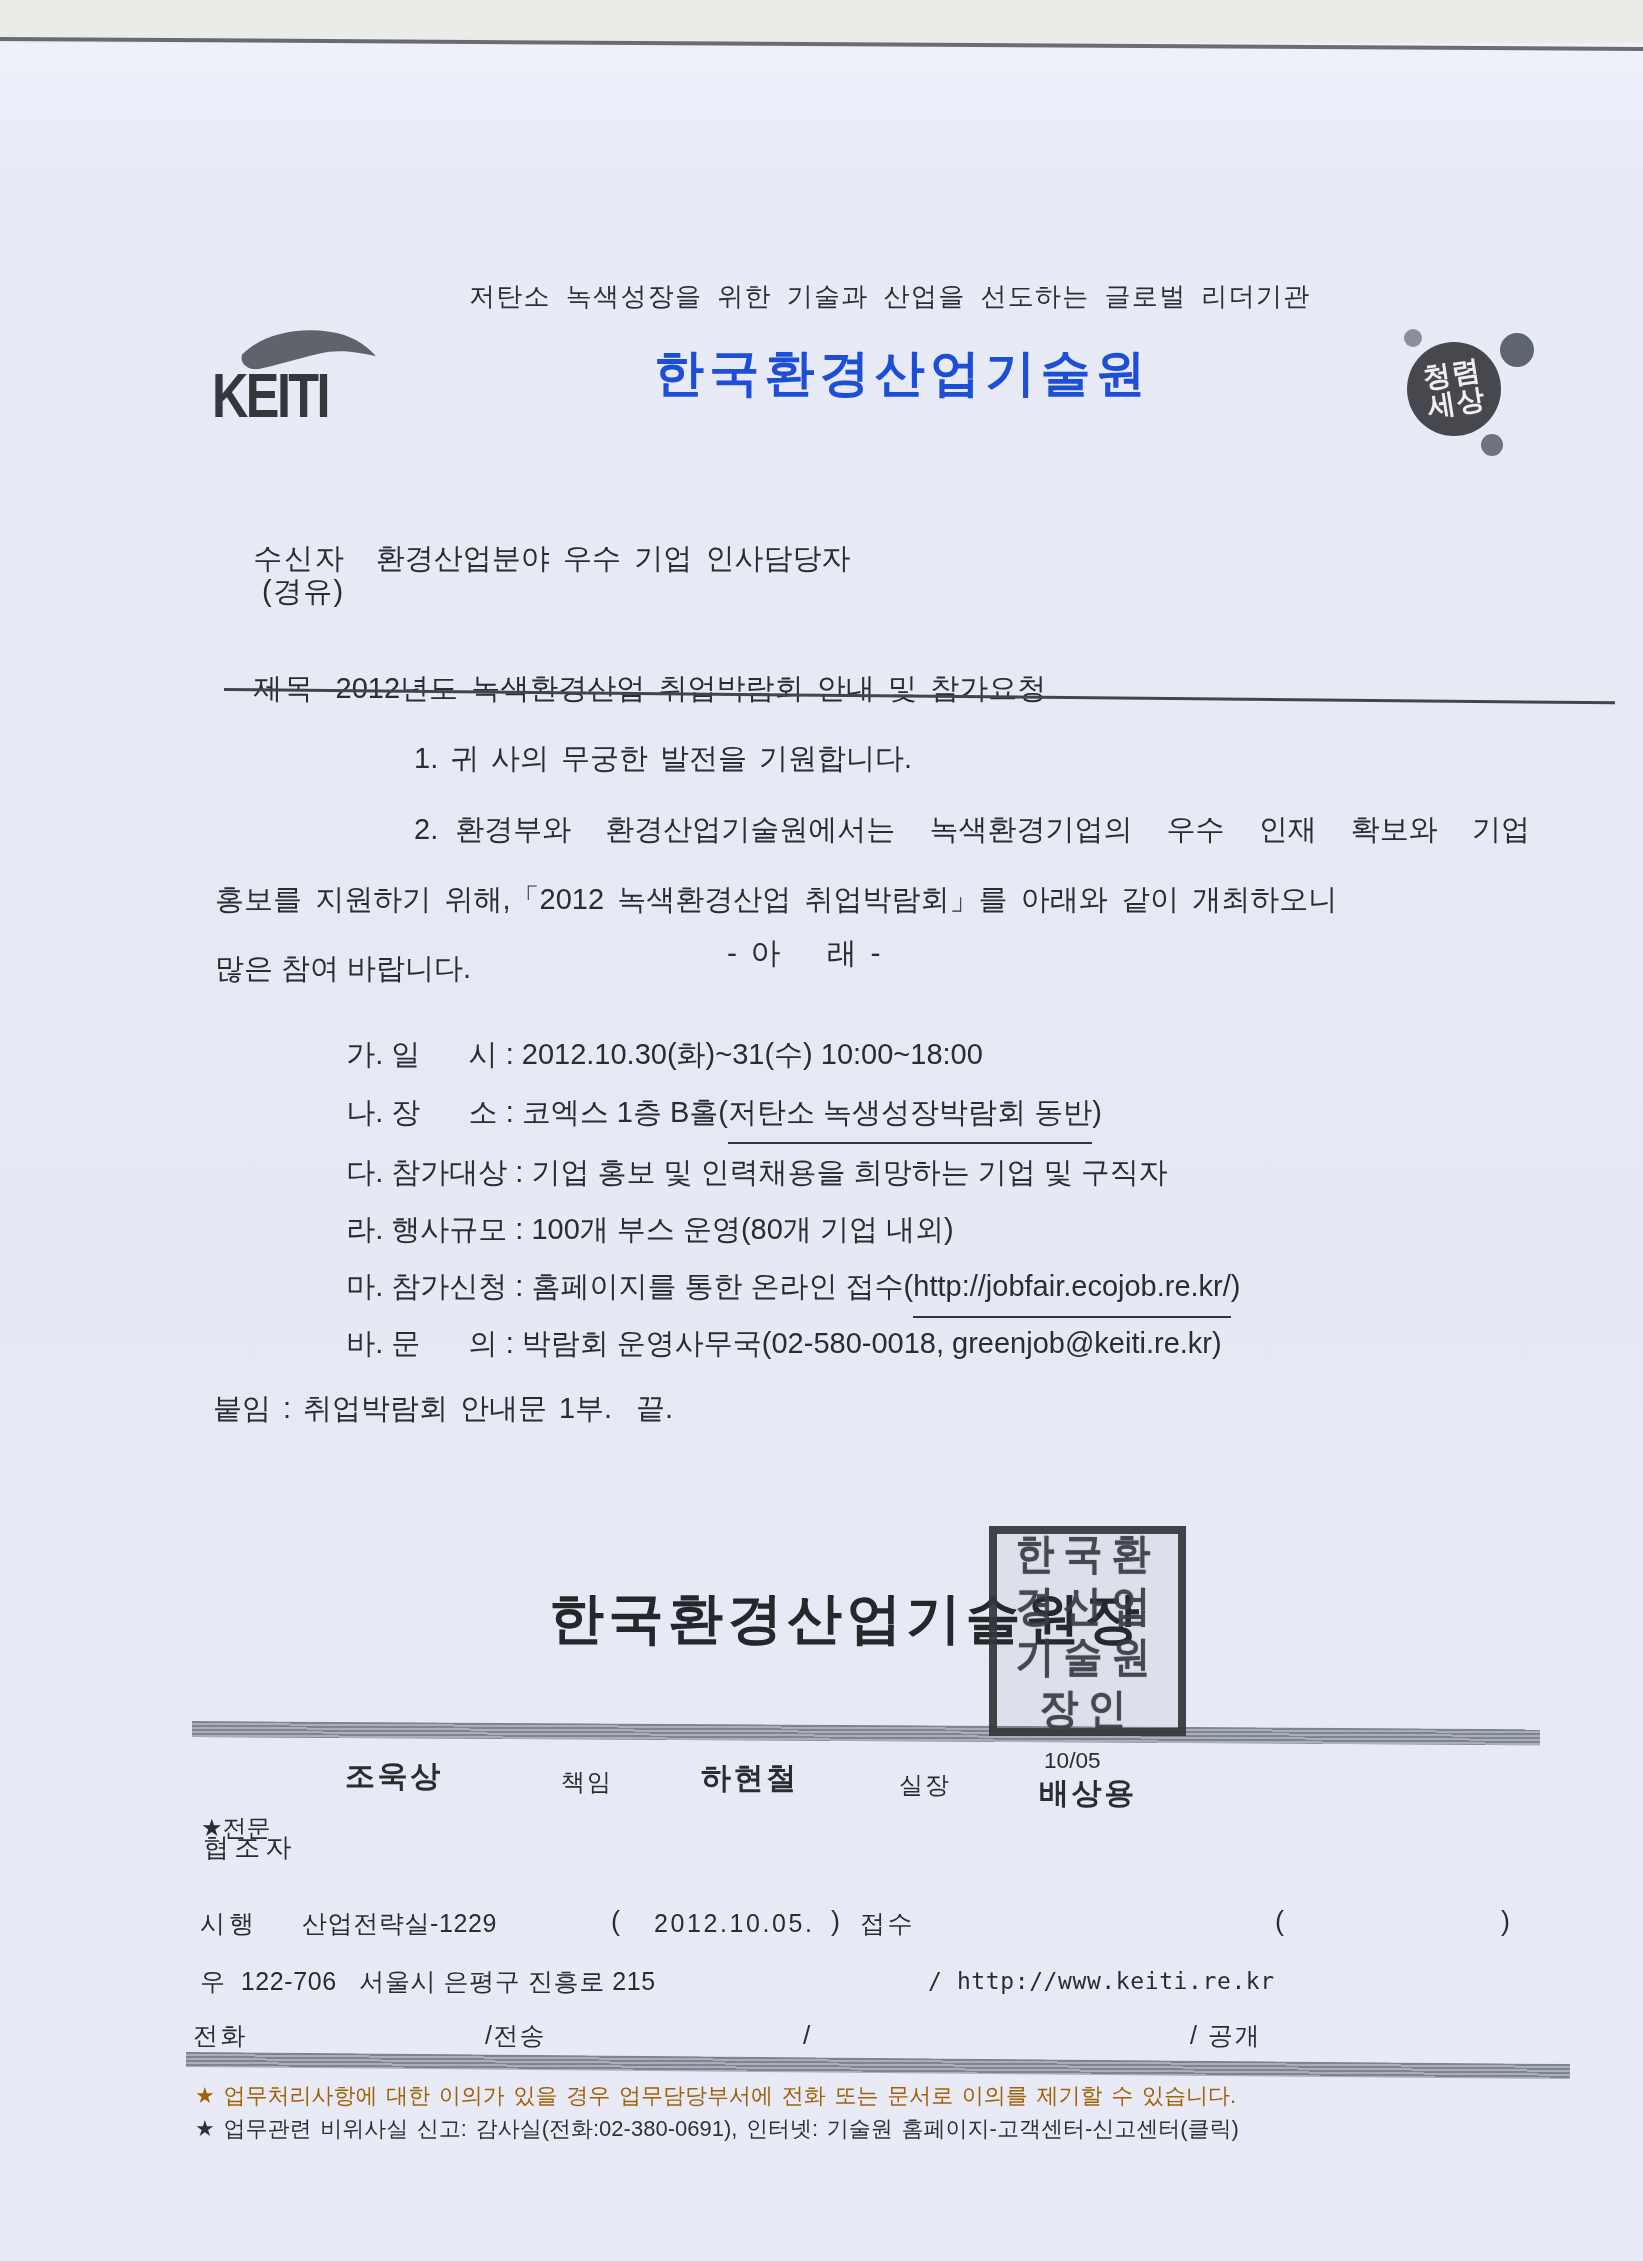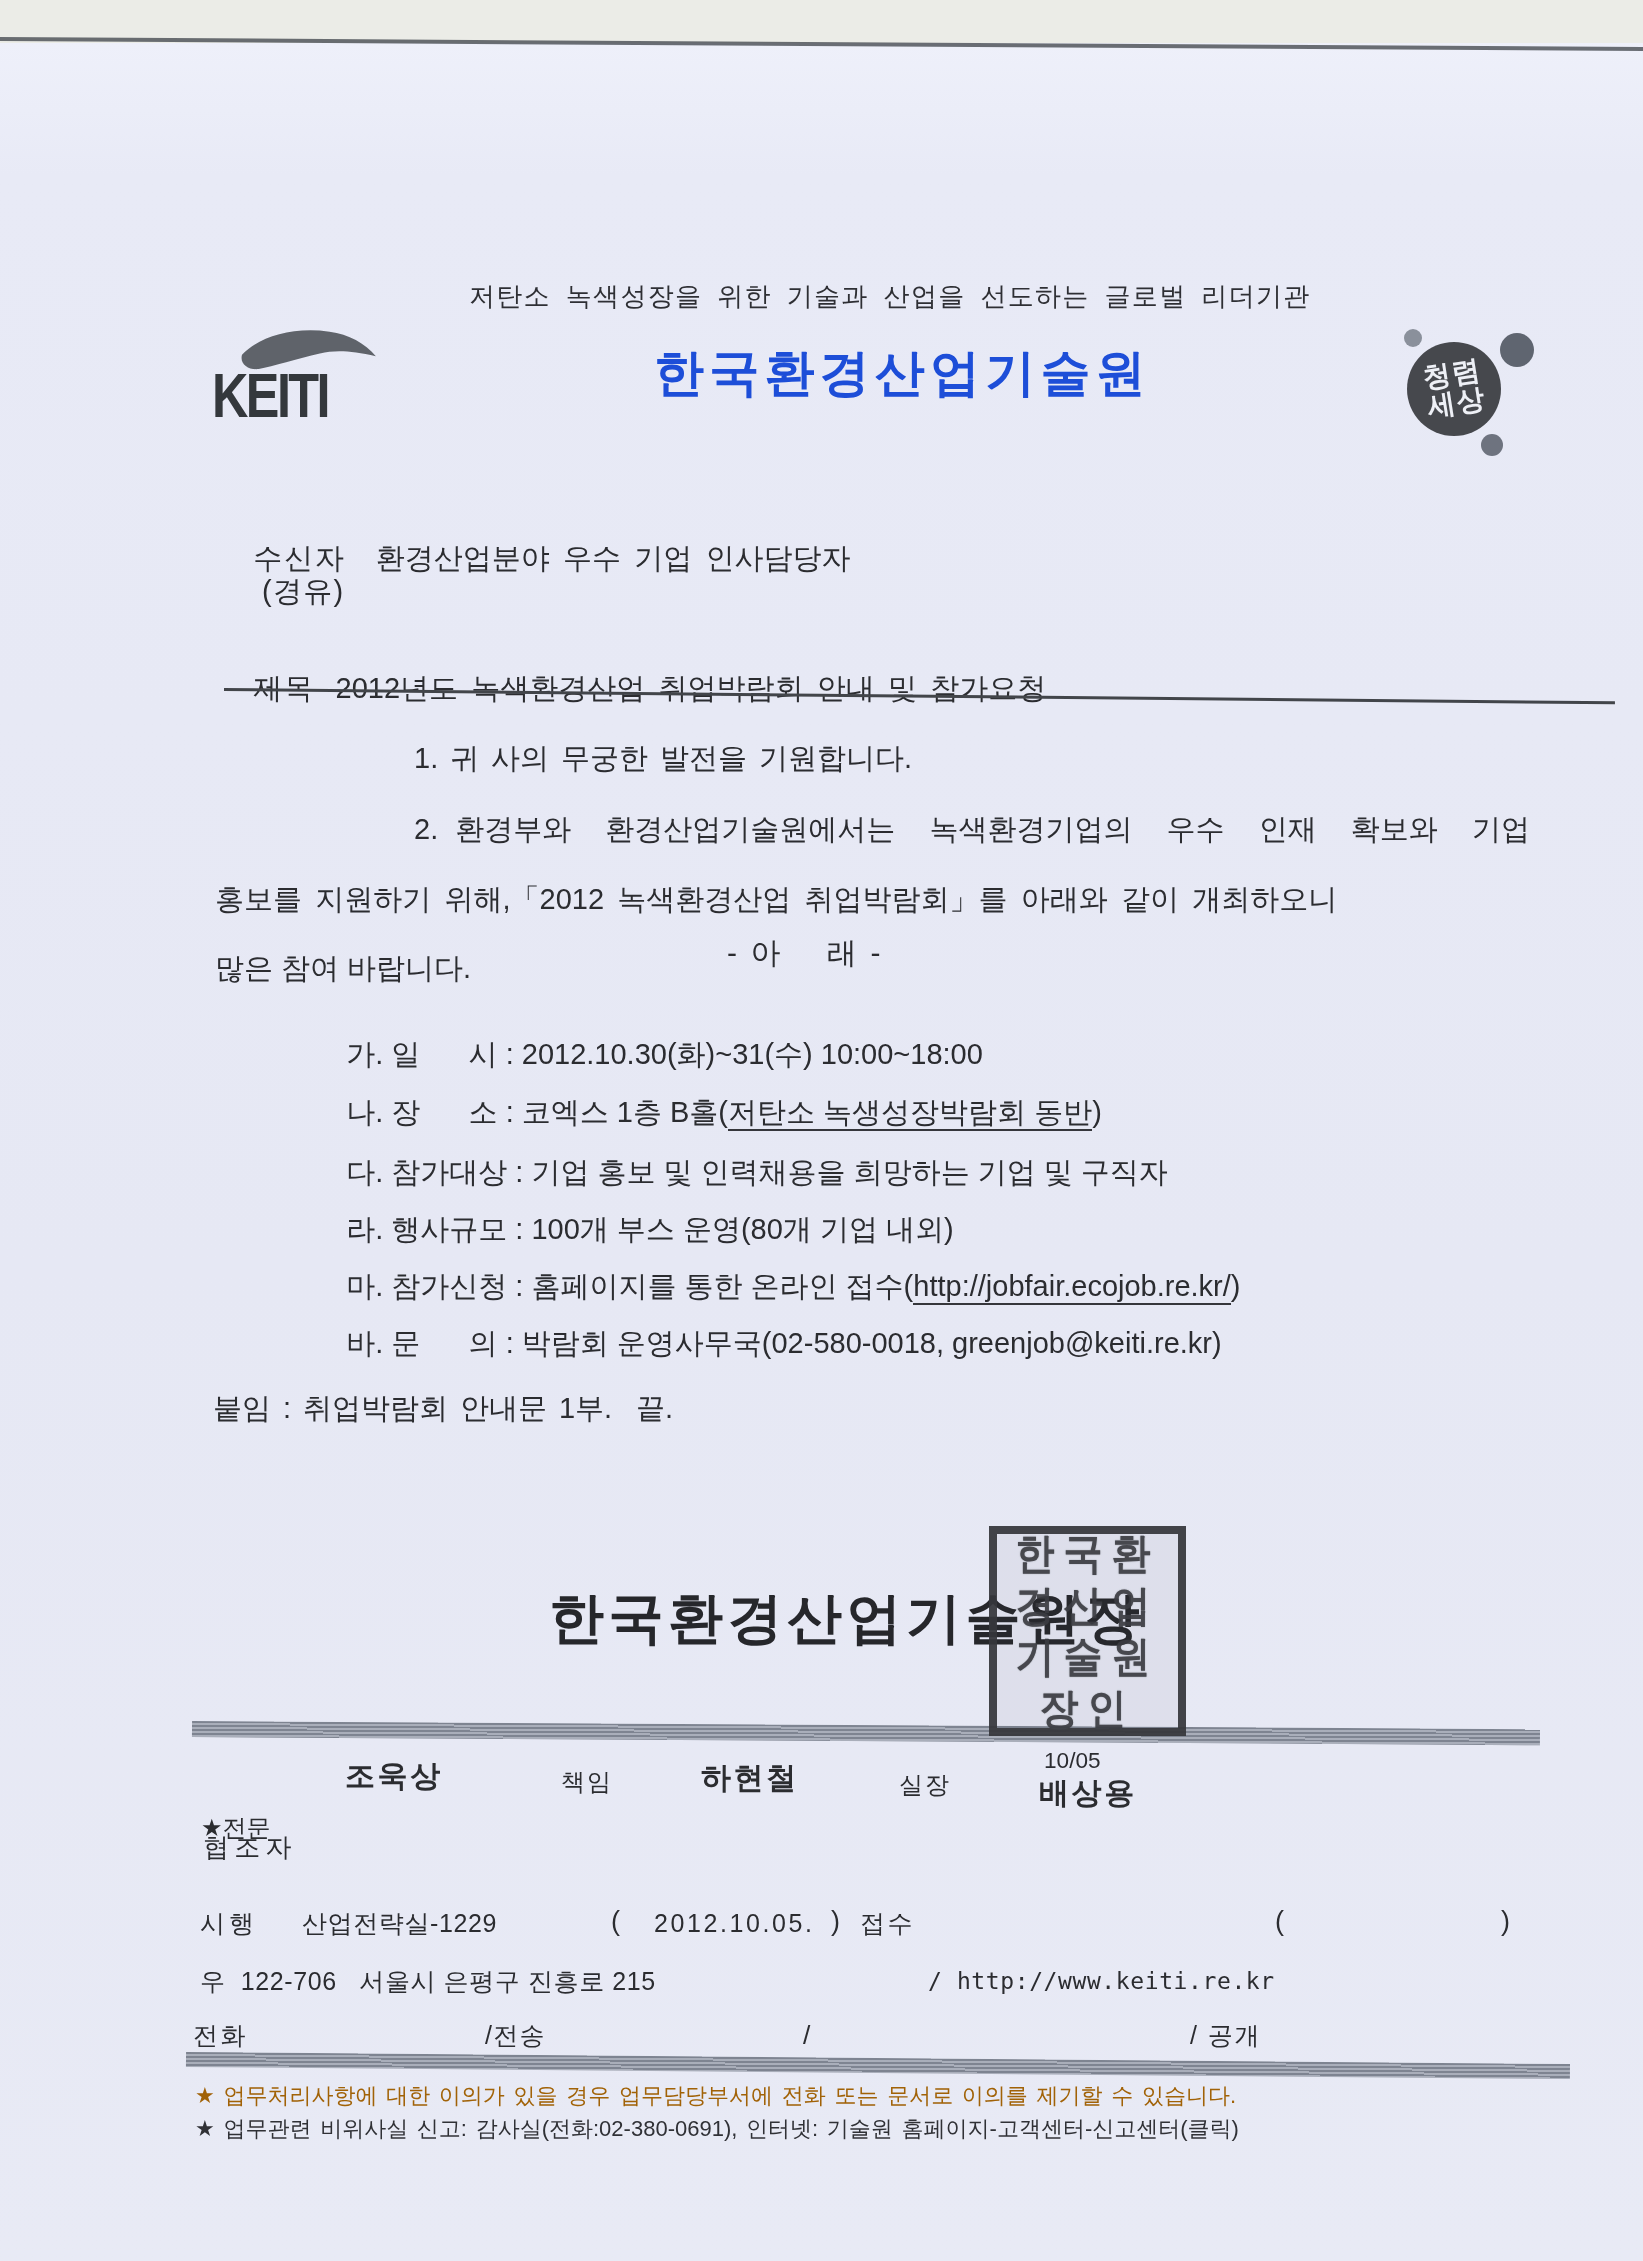--- a/index.html
+++ b/index.html
@@ -11,21 +11,21 @@
   .paper{
     position:absolute;left:0;top:43px;width:1643px;height:2219px;
     background:linear-gradient(180deg,#eef0fa 0%,#e8eaf6 6%,#e6e8f4 55%,#e8eaf5 100%);
   }
   .paper-edge{
     position:absolute;left:-5.2px;top:37px;width:1656px;height:3.9px;
     background:#474c52;opacity:.8;transform:rotate(0.35deg);transform-origin:left center;
   }
   .t{position:absolute;color:#2b2c30;white-space:pre;line-height:1.15;}
   .bold{font-weight:bold;}
-  .u{border-bottom:2.6px solid #35363b;padding-bottom:1px;}
+  .u{border-bottom:2.6px solid #35363b;padding-bottom:14px;}
   .bar{
     position:absolute;height:16px;
     background:repeating-linear-gradient(180deg,#7e8491 0 1.9px,#a9aeba 1.9px 3.9px);
     transform-origin:left center;
   }
   
   .logo-wrap{position:absolute;left:208px;top:325px;width:193px;height:110px;}
   .logo-wave{position:absolute;left:24.5px;top:0;width:148px;height:52px;}
   .logo-text{
     position:absolute;left:3.9px;top:34px;font-size:63px;font-weight:bold;color:#34383c;

